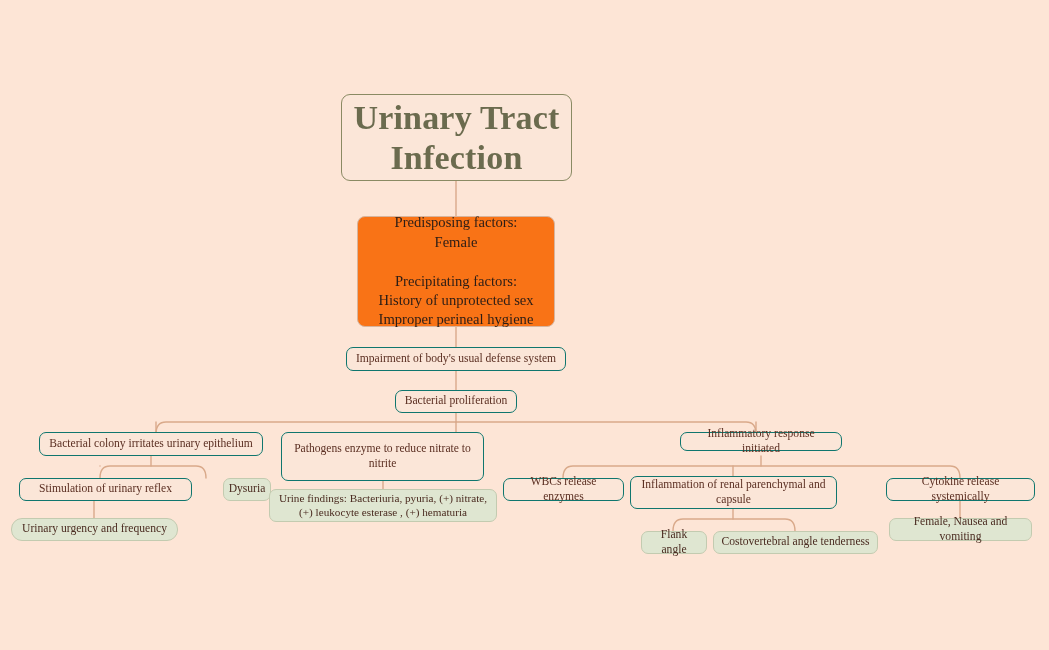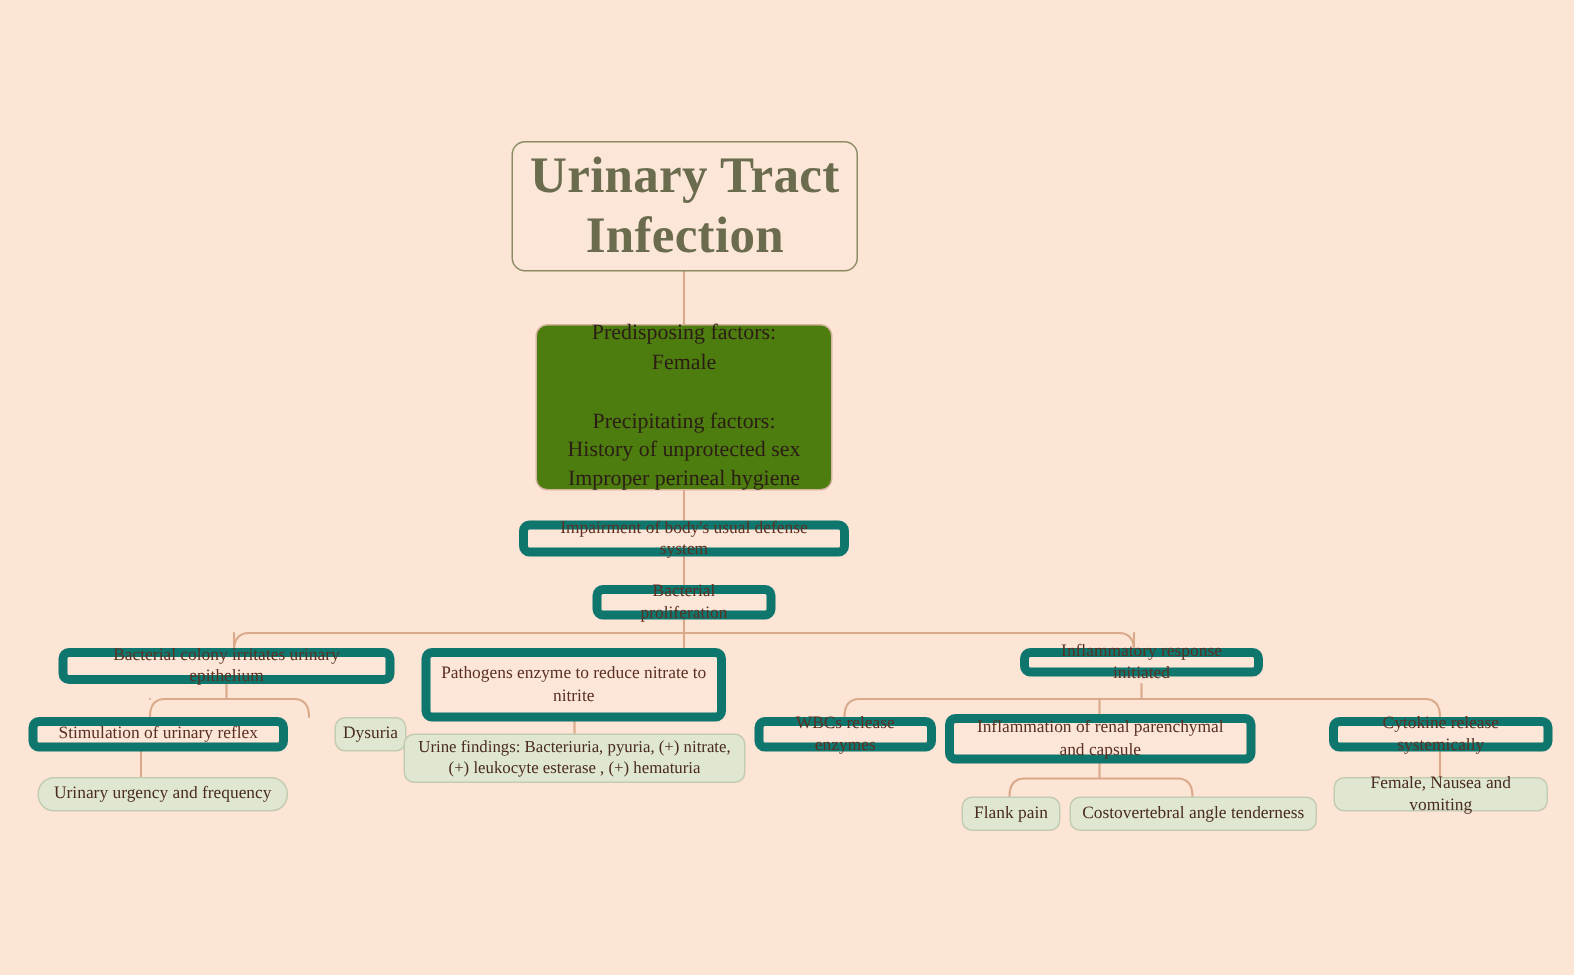--- a/index.html
+++ b/index.html
@@ -29,39 +29,39 @@
     pointer-events: none;
   }
   .node {
     position: absolute;
     box-sizing: border-box;
     display: flex;
     align-items: center;
     justify-content: center;
     text-align: center;
     border-radius: 7px;
-    border: 6px solid #0f766e;
+    border: 1px solid #0f766e;
     background: #fbe6d8;
     color: #5b2f22;
     line-height: 1.22;
     padding: 3px 7px;
     white-space: pre-line;
   }
   .node.root {
     border: 1px solid #8a8a63;
     background: #fbe6d8;
     border-radius: 9px;
     color: #6b6b4e;
     font-weight: bold;
     font-size: 34px;
     line-height: 1.16;
     letter-spacing: .2px;
   }
   .node.factors {
-    background: #4d7c0f;
+    background: #f97316;
     border: 1px solid #d6b49e;
     border-radius: 8px;
     color: #2b1d16;
     font-size: 14.6px;
     line-height: 1.33;
     justify-content: center;
     padding: 12px 10px;
   }
   .node.factors .inner {
     width: 100%;
@@ -134,29 +134,29 @@
   <div class="node sz-sm" style="left:39px; top:432px; width:224px; height:24px;">Bacterial colony irritates urinary epithelium</div>
 
   <div class="node sz-sm" style="left:281px; top:432px; width:203px; height:49px;">Pathogens  enzyme to reduce nitrate to nitrite</div>
 
   <div class="node sz-sm" style="left:680px; top:432px; width:162px; height:19px;">Inflammatory response initiated</div>
 
   <div class="node sz-sm" style="left:19px; top:478px; width:173px; height:23px;">Stimulation of urinary reflex</div>
 
   <div class="node green sz-sm" style="left:183px; top:478px; width:48px; height:23px;margin-left:40px;">Dysuria</div>
 
-  <div class="node green sz-sm" style="left:25px; top:518px; width:167px; height:23px;border-radius:11px;">Urinary urgency and frequency</div>
+  <div class="node green sz-sm" style="left:11px; top:518px; width:167px; height:23px;border-radius:11px;">Urinary urgency and frequency</div>
 
   <div class="node green sz-xs" style="left:269px; top:489px; width:228px; height:33px;">Urine findings:  Bacteriuria, pyuria, (+) nitrate, (+) leukocyte esterase , (+) hematuria</div>
 
   <div class="node sz-sm" style="left:503px; top:478px; width:121px; height:23px;">WBCs release enzymes</div>
 
   <div class="node sz-sm" style="left:630px; top:476px; width:207px; height:33px;">Inflammation of renal parenchymal and capsule</div>
 
   <div class="node sz-sm" style="left:886px; top:478px; width:149px; height:23px;">Cytokine release systemically</div>
 
-  <div class="node green sz-sm" style="left:641px; top:531px; width:66px; height:23px;">Flank pain</div>
+  <div class="node green sz-sm" style="left:641px; top:531px; width:66px; height:23px;">Flank angle</div>
 
   <div class="node green sz-sm" style="left:713px; top:531px; width:165px; height:23px;">Costovertebral angle tenderness</div>
 
   <div class="node green sz-sm" style="left:889px; top:518px; width:143px; height:23px;">Female, Nausea and vomiting</div>
 
 </div>
 
 </body></html>

